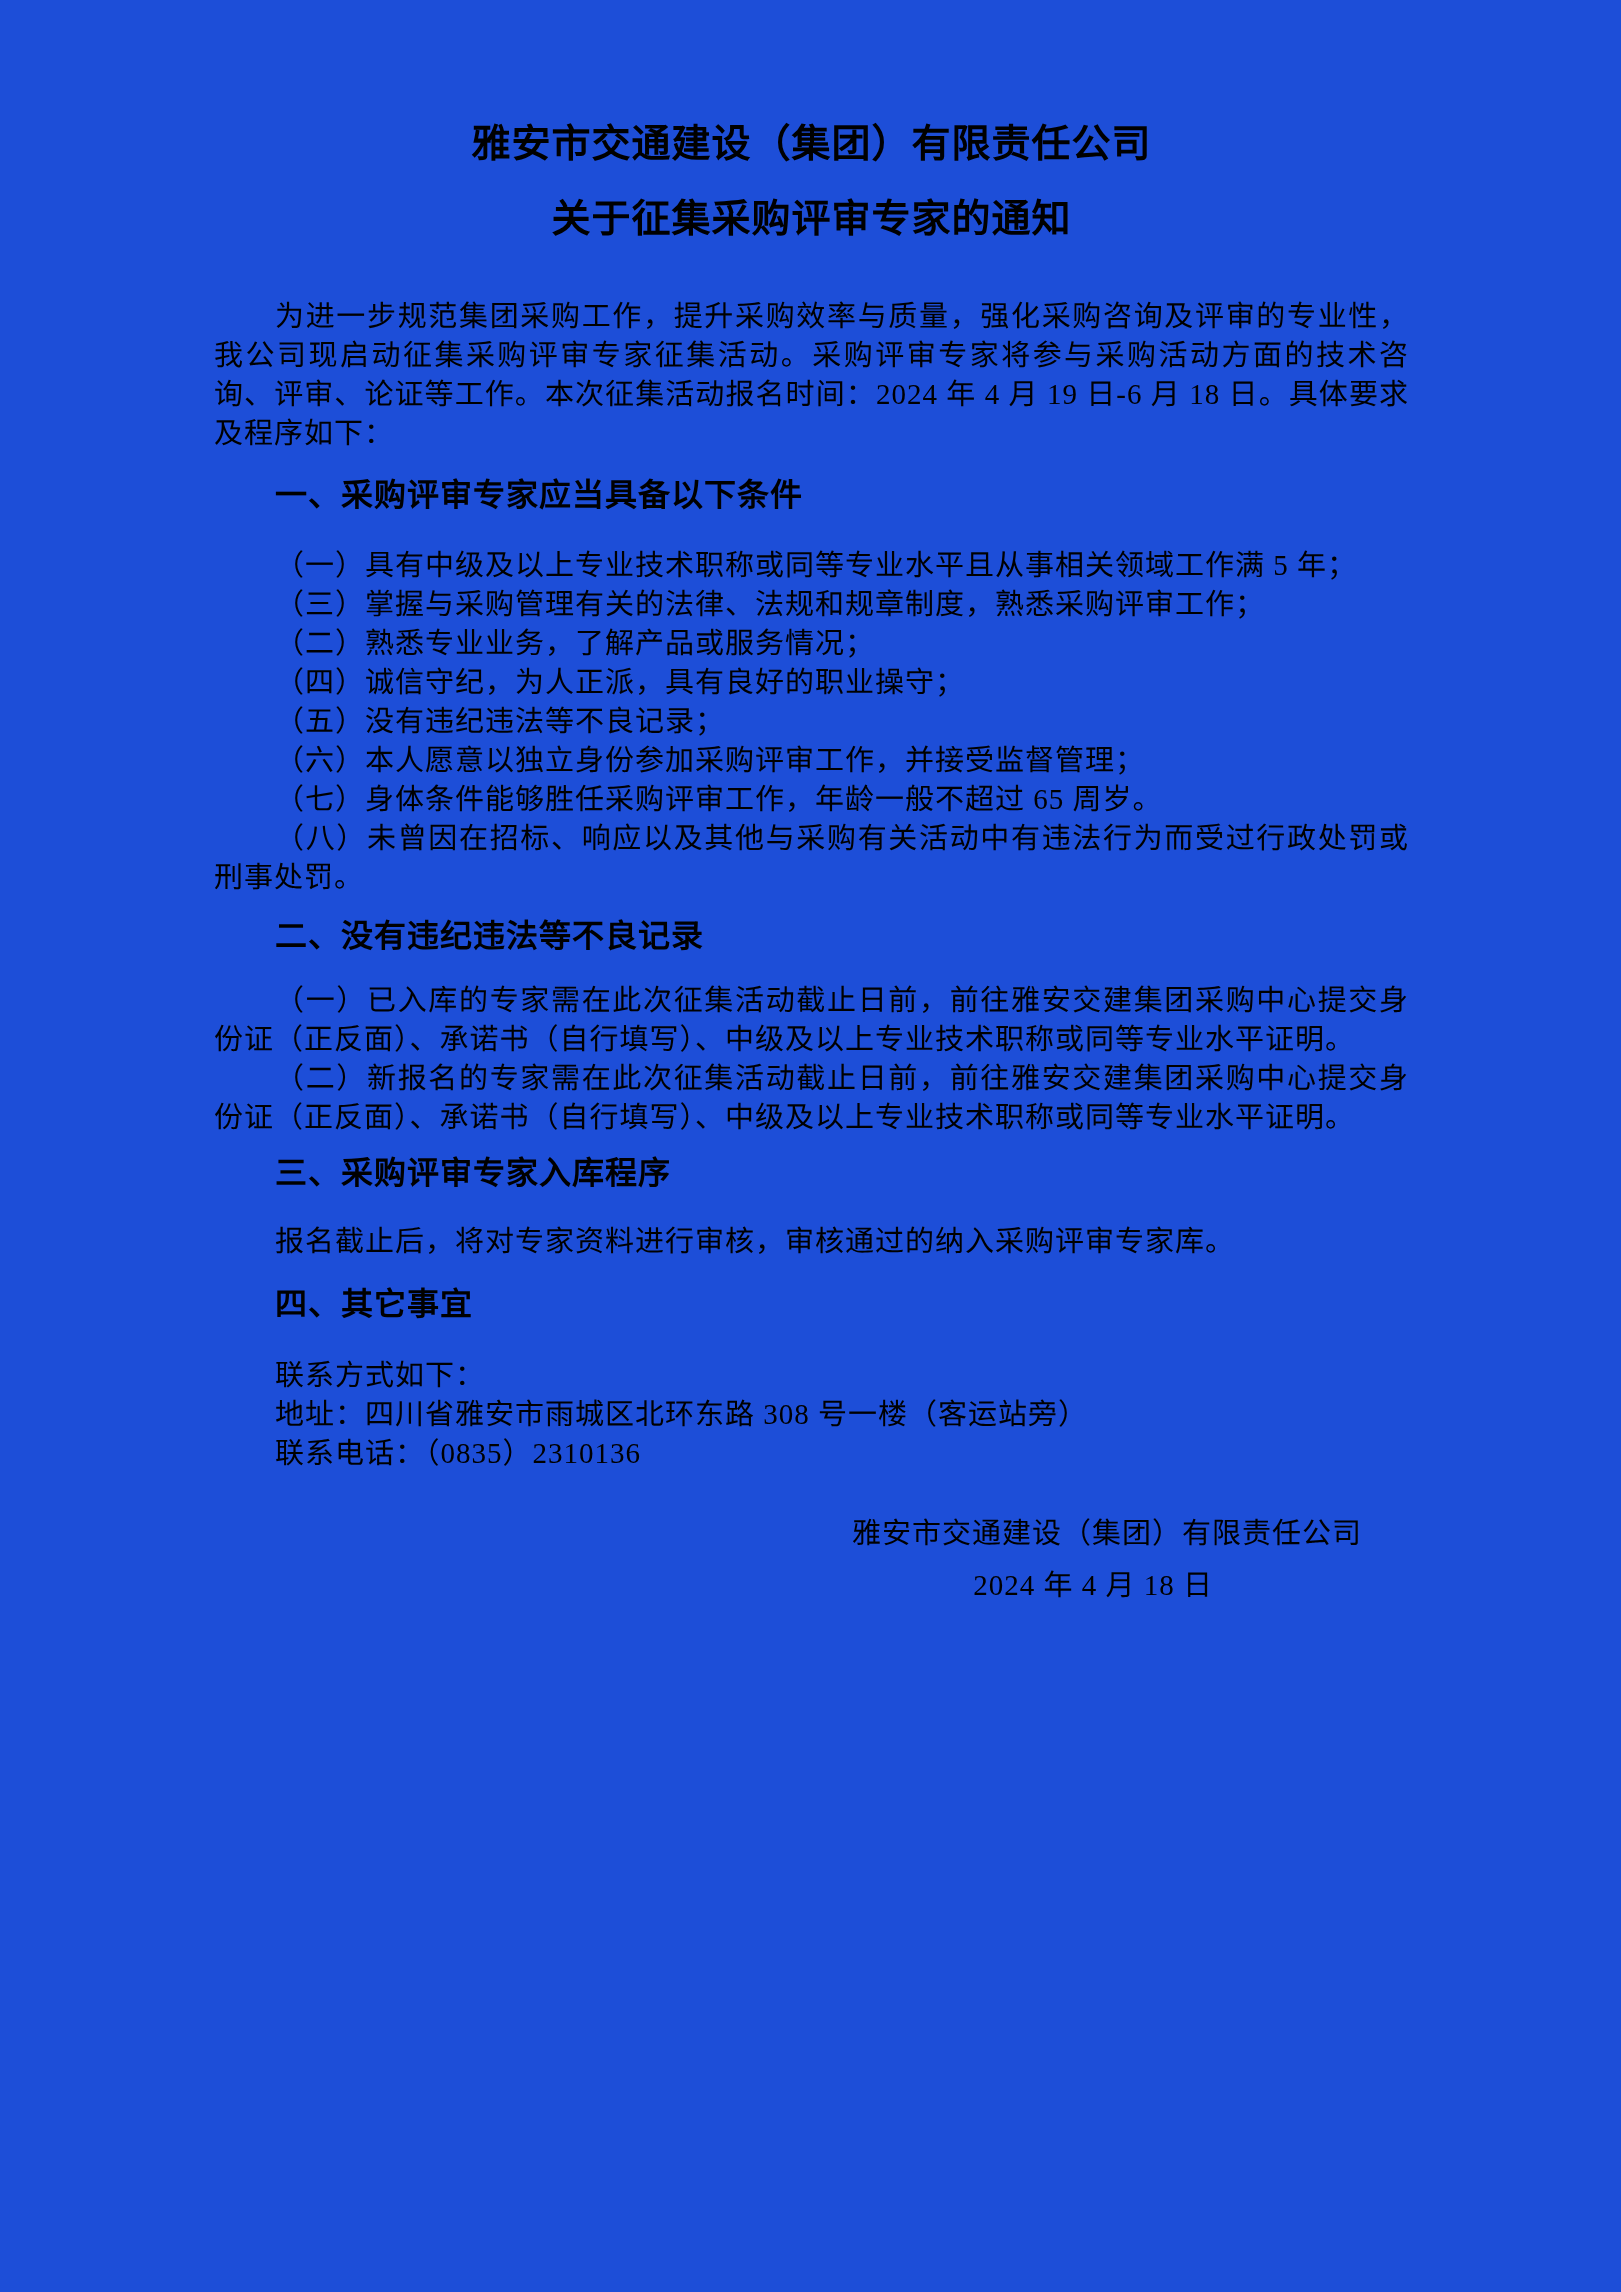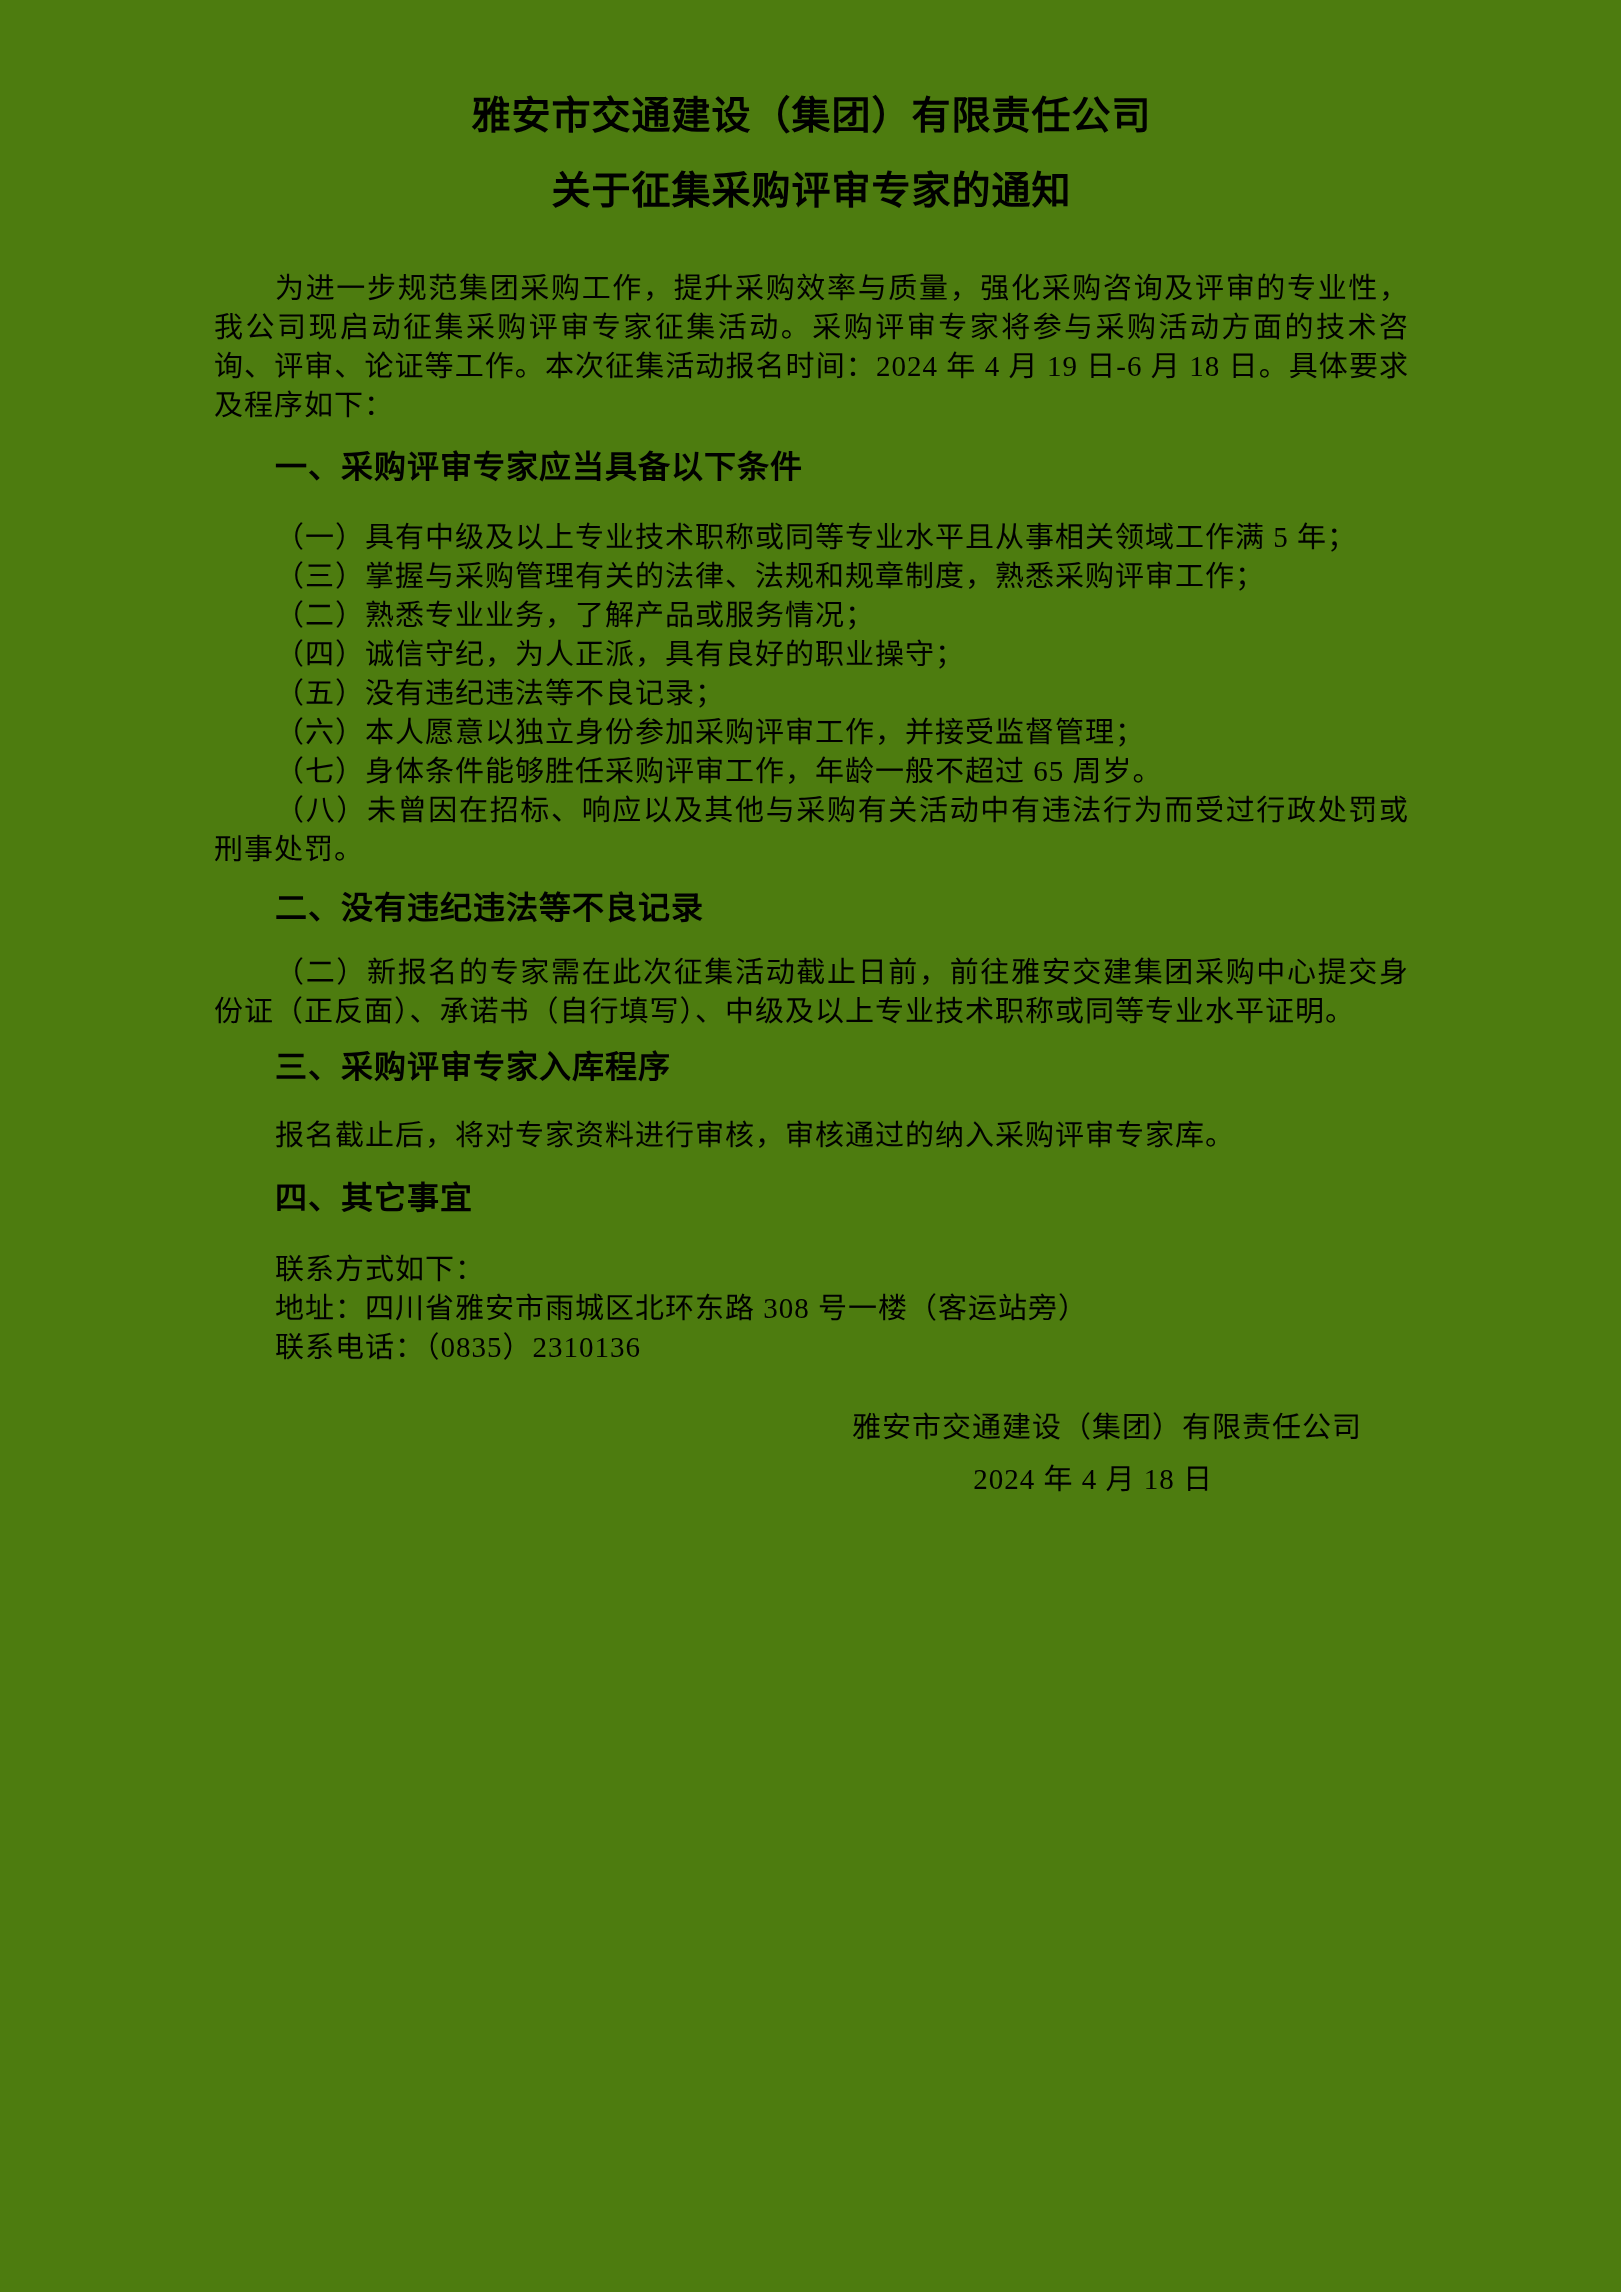--- a/index.html
+++ b/index.html
@@ -5,24 +5,24 @@
   html, body {
     margin: 0;
     padding: 0;
     background: #ffffff;
   }
   .page {
     position: relative;
     width: 1621px;
     height: 2293px;
     margin: 0;
-    background: #4d7c0f;
+    background: #1d4ed8;
     color: #000000;
     box-sizing: border-box;
-    padding: 90px 212px 0 214px;
+    padding: 118px 212px 0 214px;
     overflow: hidden;
   }
   
   .doc-title {
     font-family: "Liberation Sans", "DejaVu Sans", sans-serif;
     font-weight: bold;
     font-size: 39px;
     line-height: 51px;
     text-align: center;
     margin: 0;
@@ -99,20 +99,21 @@
     <p class="body-text indent">（五）没有违纪违法等不良记录；</p>
     <p class="body-text indent">（六）本人愿意以独立身份参加采购评审工作，并接受监督管理；</p>
     <p class="body-text indent">（七）身体条件能够胜任采购评审工作，年龄一般不超过 65 周岁。</p>
     <p class="body-text indent">（八）未曾因在招标、响应以及其他与采购有关活动中有违法行为而受过行政处罚或刑事处罚。</p>
   </div>
 
 
   <h2 class="sec-heading sec2-heading">二、没有违纪违法等不良记录</h2>
 
   <div class="sec2-items">
+    <p class="body-text indent">（一）已入库的专家需在此次征集活动截止日前，前往雅安交建集团采购中心提交身份证（正反面）、承诺书（自行填写）、中级及以上专业技术职称或同等专业水平证明。</p>
     <p class="body-text indent">（二）新报名的专家需在此次征集活动截止日前，前往雅安交建集团采购中心提交身份证（正反面）、承诺书（自行填写）、中级及以上专业技术职称或同等专业水平证明。</p>
   </div>
 
   <h2 class="sec-heading sec3-heading">三、采购评审专家入库程序</h2>
 
   <p class="body-text indent sec3-body">报名截止后，将对专家资料进行审核，审核通过的纳入采购评审专家库。</p>
 
   <h2 class="sec-heading sec4-heading">四、其它事宜</h2>
 
   <div class="contact">

